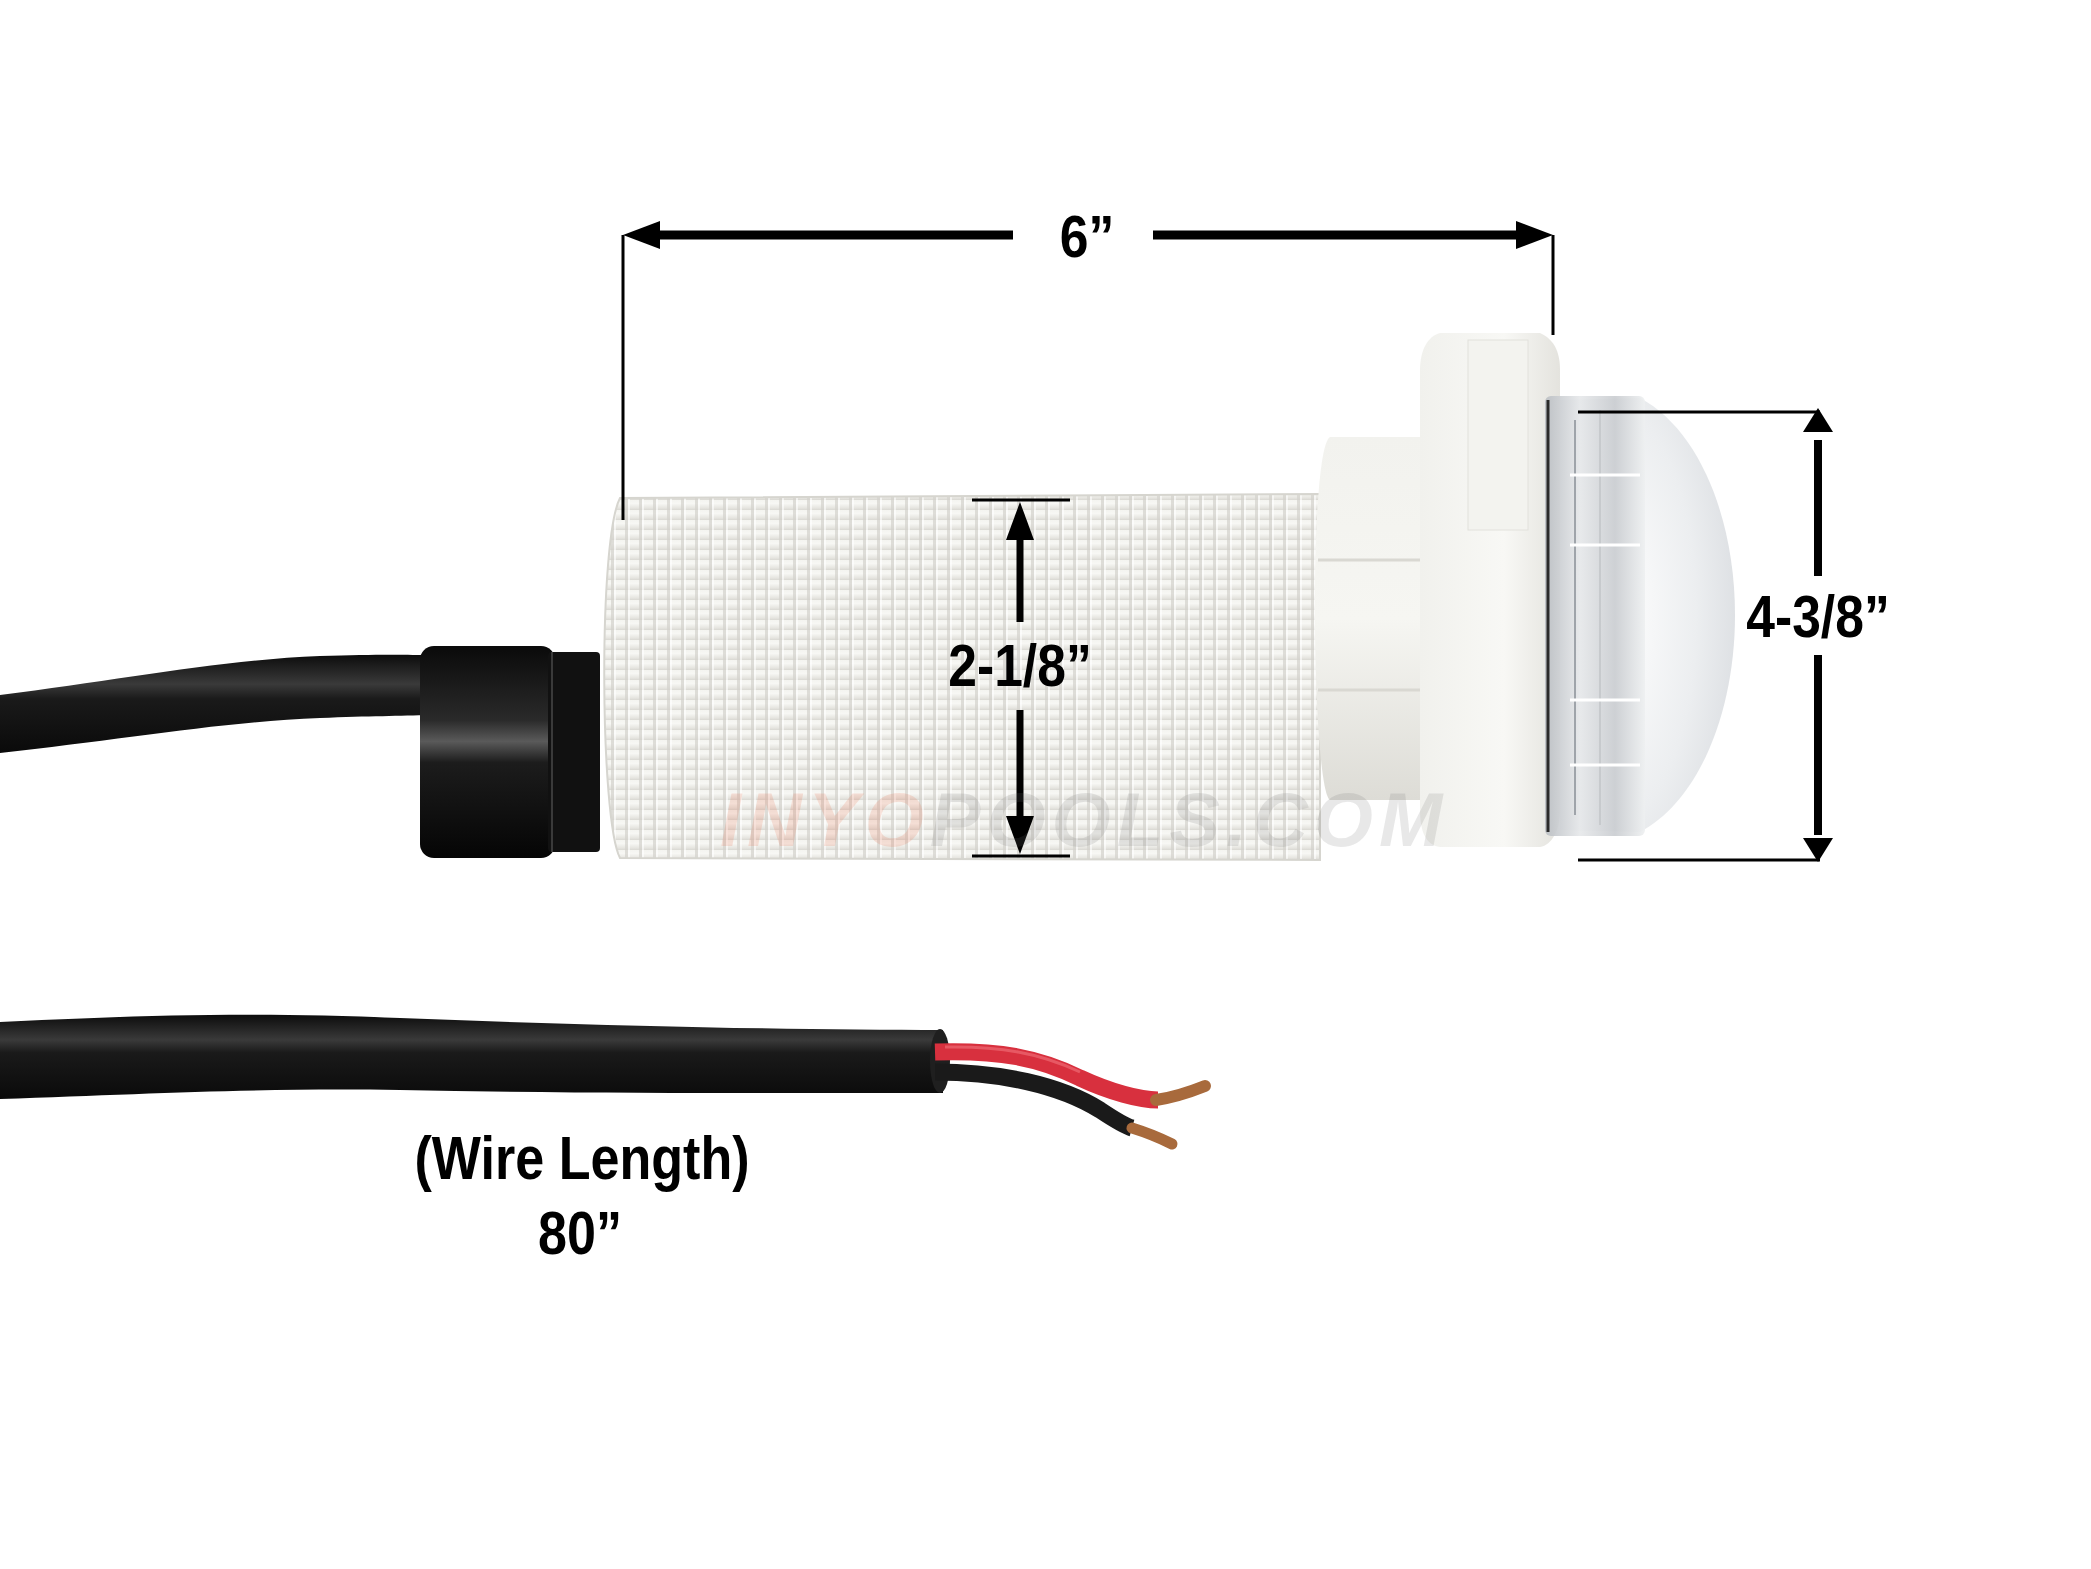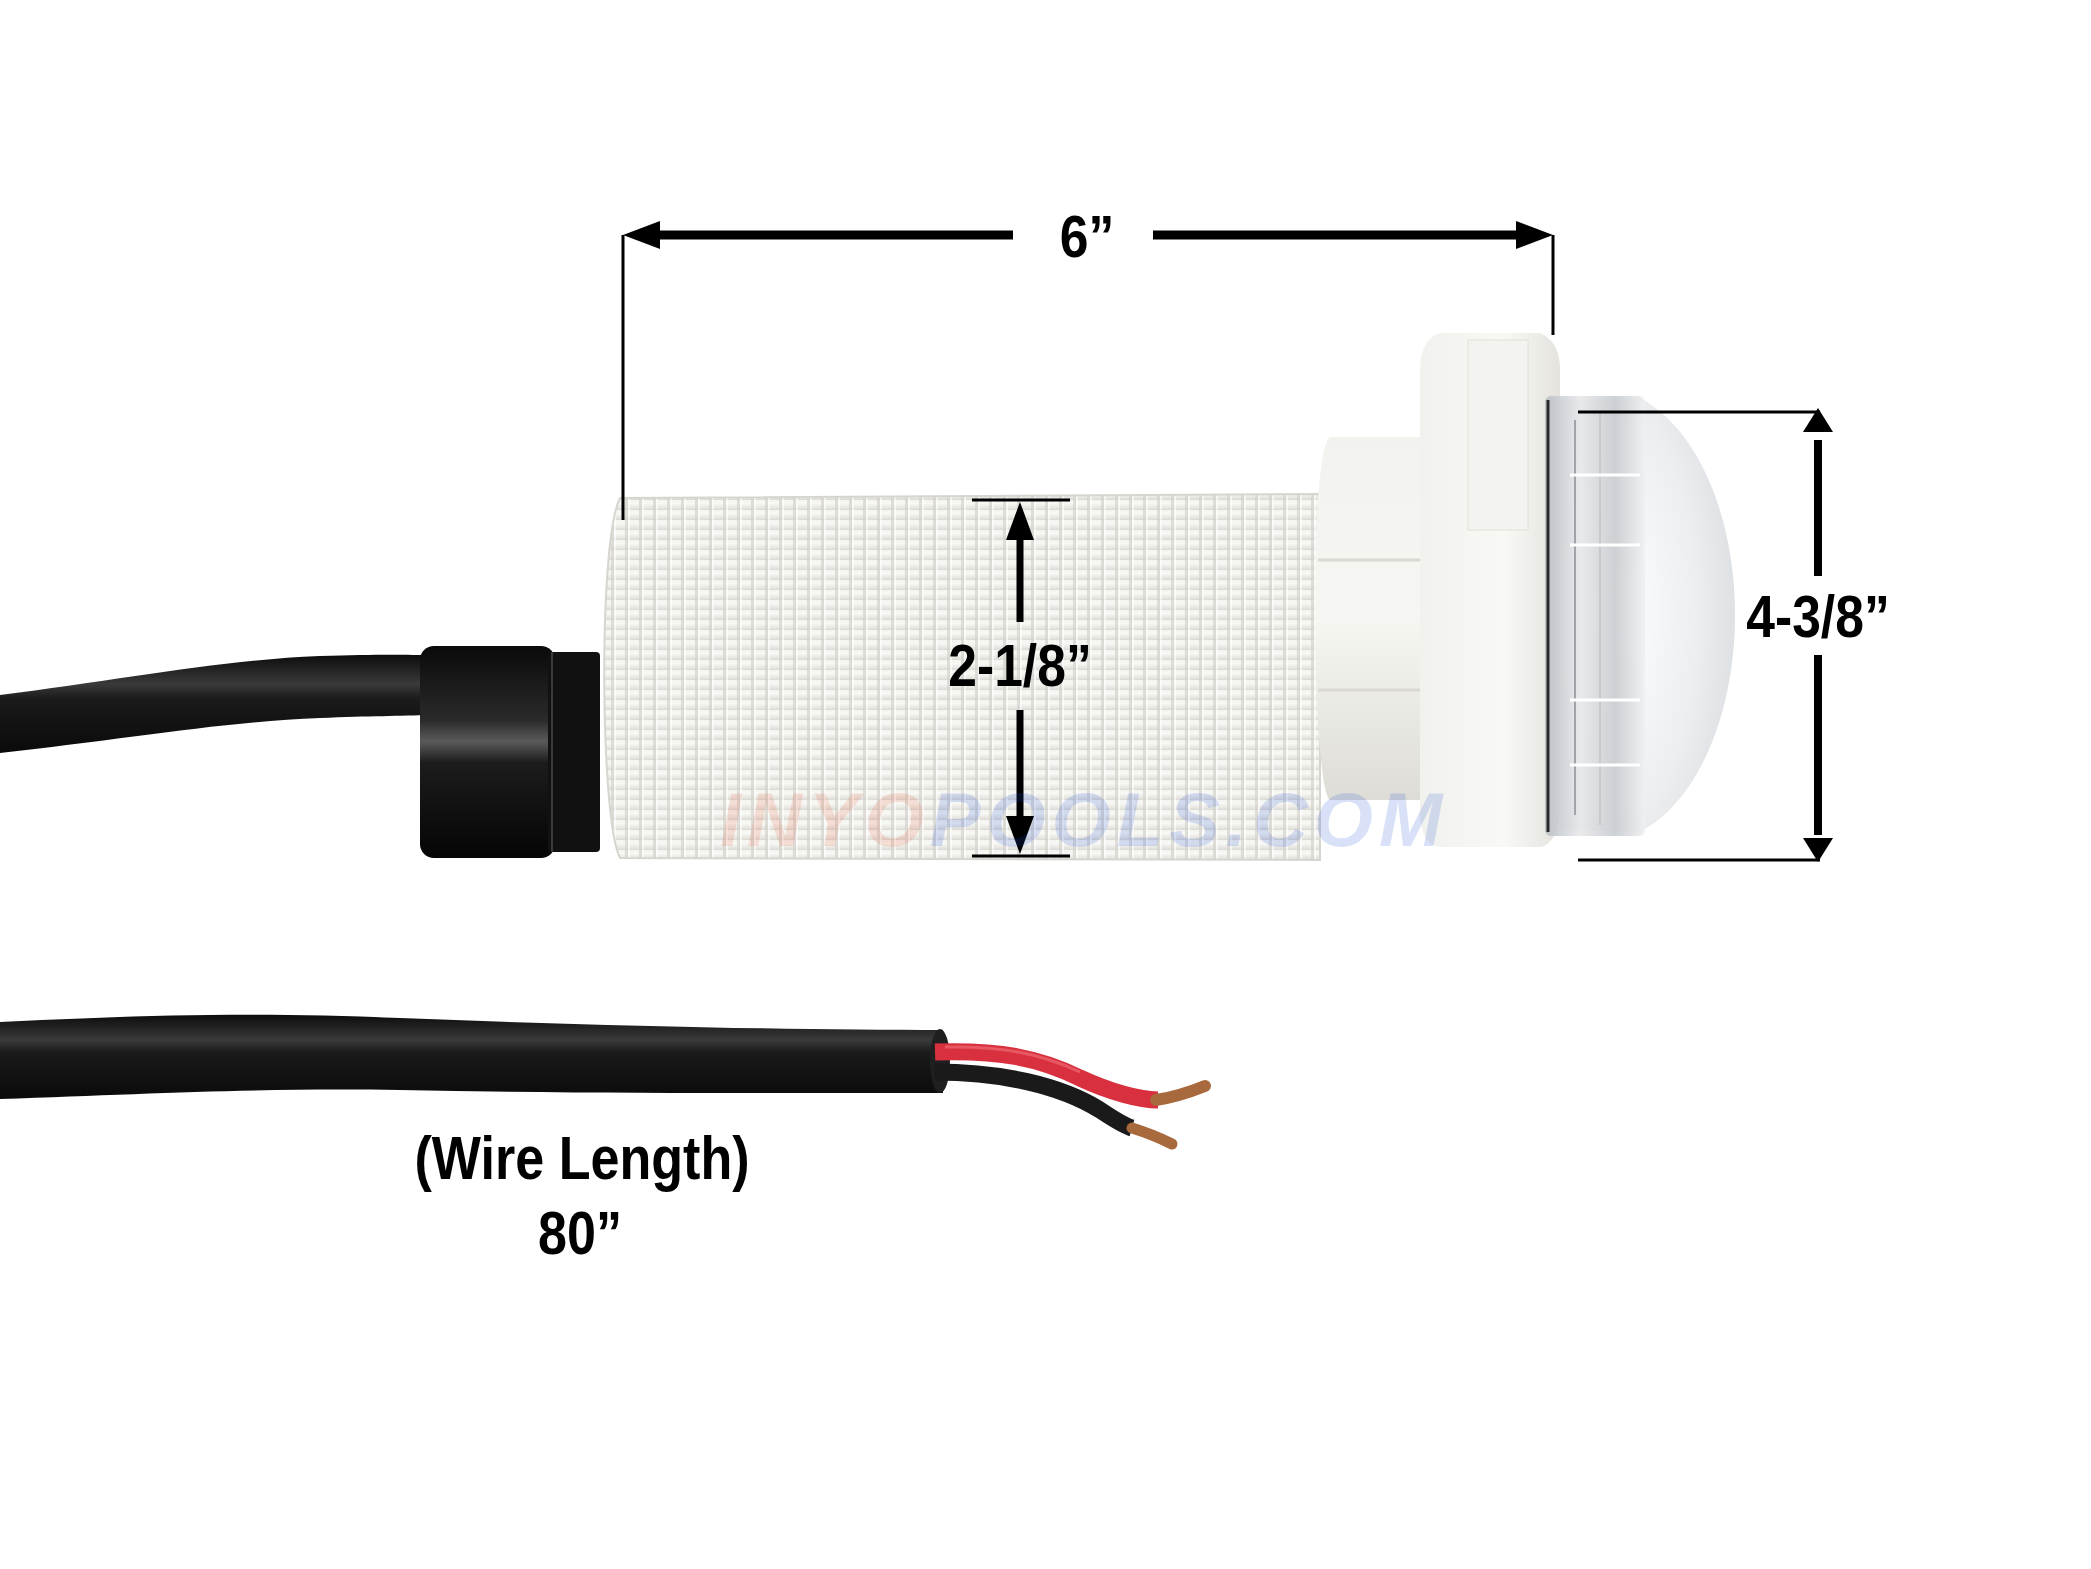--- a/index.html
+++ b/index.html
@@ -37,21 +37,21 @@
     position: absolute;
     font-family: "Liberation Sans", "DejaVu Sans", sans-serif;
     font-style: italic;
     font-weight: bold;
     white-space: nowrap;
     line-height: 1;
     letter-spacing: 6px;
     opacity: 0.16;
   }
   .watermark .wm-a { color: #e8603a; }
-  .watermark .wm-b { color: #1d4ed8; }
+  .watermark .wm-b { color: #737373; }
 </style>
 </head>
 <body>
 
 <div id="canvas">
 
   <svg width="2091" height="1569" viewBox="0 0 2091 1569">
     <defs>
       <linearGradient id="bodyGrad" x1="0" y1="0" x2="0" y2="1">
         <stop offset="0" stop-color="#f4f4f0"></stop>

